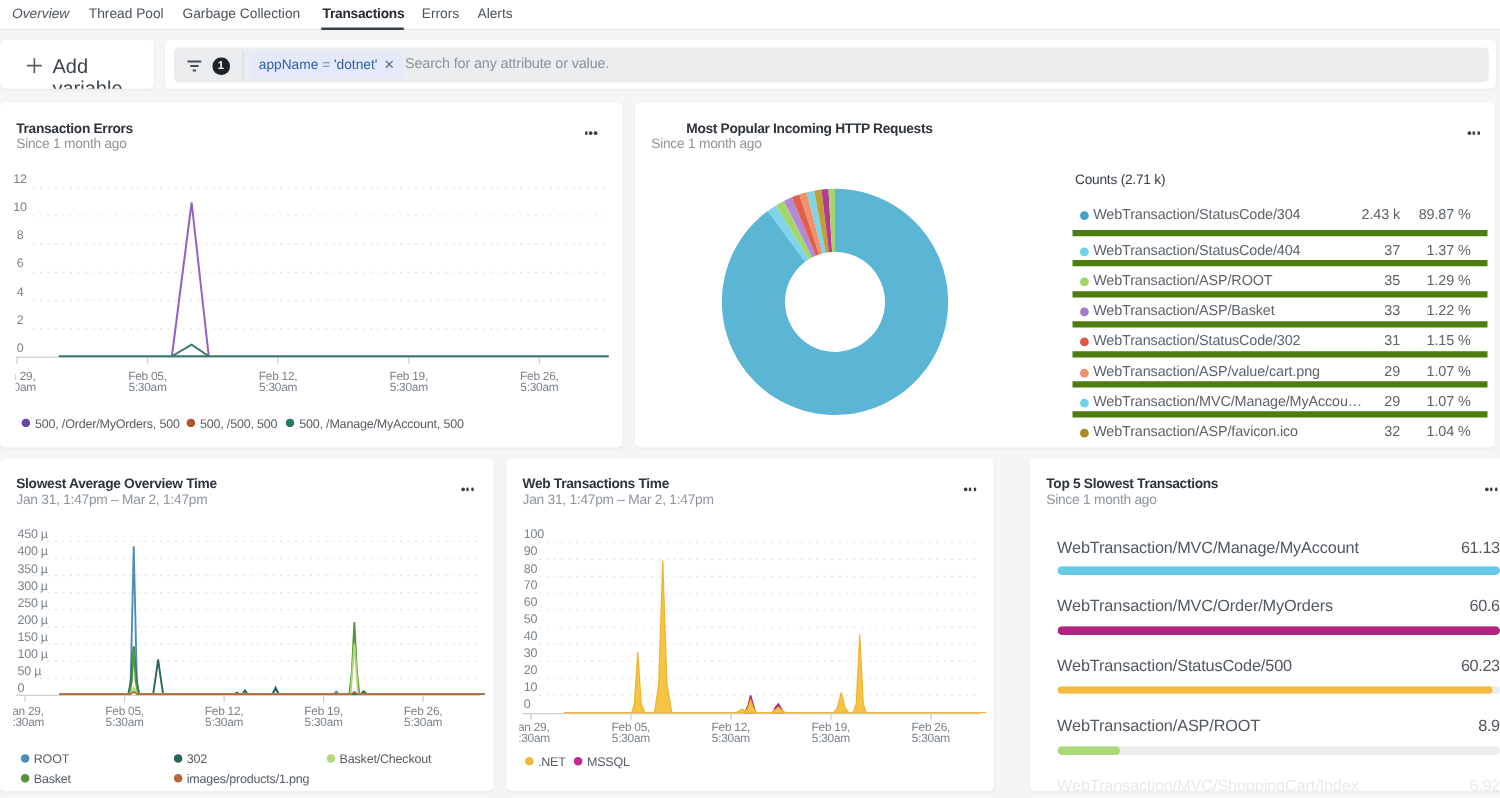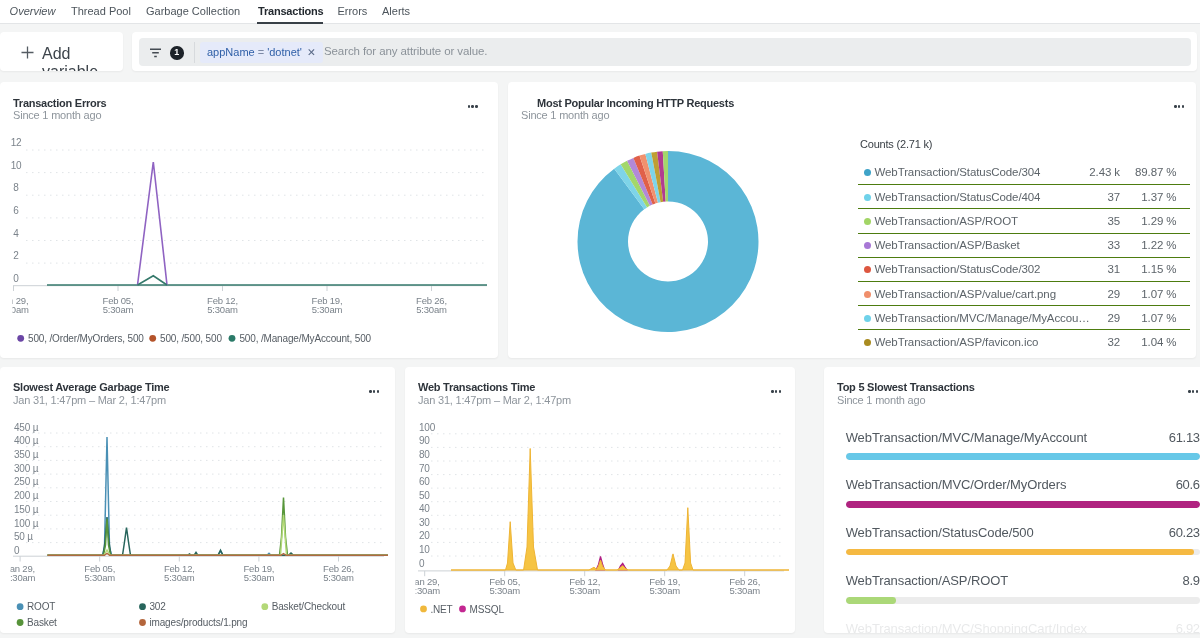--- a/index.html
+++ b/index.html
@@ -8,21 +8,21 @@
   .abs { position:absolute; }
   .card { position:absolute; background:#fff; border-radius:4px; box-shadow:0 1px 2px rgba(0,0,0,0.05); overflow:hidden; }
   .ctitle { position:absolute; font-size:11px; font-weight:bold; letter-spacing:-0.25px; color:#2e343b; }
   .csub { position:absolute; font-size:11px; letter-spacing:-0.2px; color:#8e959c; }
   .dots { position:absolute; color:#7c838a; }
   .dots span { position:absolute; width:2.7px; height:2.7px; border-radius:50%; background:#3a434b; top:0; }
   svg { position:absolute; display:block; }
   .axis { font-size:10px; fill:#7b838b; letter-spacing:-0.2px; }
   .xlab { font-size:9.5px; fill:#7b838b; letter-spacing:-0.2px; }
   .leg { font-size:10px; fill:#565d64; letter-spacing:-0.15px; }
-  .trow { position:relative; height:24.2px; border-top:1px solid #4d7c0f; font-size:11.5px; letter-spacing:-0.1px; color:#5d646a; }
+  .trow { position:relative; height:24.2px; border-top:5px solid #4d7c0f; font-size:11.5px; letter-spacing:-0.1px; color:#5d646a; }
   .tdot { position:absolute; left:6.3px; top:8.6px; width:7px; height:7px; border-radius:50%; }
   .tname { position:absolute; left:16.5px; top:5.5px; white-space:nowrap; }
   .tcount { position:absolute; right:70px; top:5.5px; }
   .tpct { position:absolute; right:13.5px; top:5.5px; }
   .brow { position:absolute; left:21.7px; width:354.1px; height:46px;text-align:center; }
   .bname { position:absolute; left:0; top:0; font-size:13px; letter-spacing:-0.1px; color:#51585f; white-space:nowrap; }
   .bval { position:absolute; right:0; top:0; font-size:13px; letter-spacing:-0.3px; color:#51585f; }
   .btrack { position:absolute; left:0; top:23.7px; width:100%; height:6.8px; border-radius:3.4px; background:#ececec; overflow:hidden; }
   .bfill { height:100%; border-radius:3.4px; }
 </style>
@@ -116,21 +116,21 @@
     <circle cx="20.7" cy="256.3" r="3.4" fill="#6b46a5"></circle>
     <text class="leg" x="28" y="260">500, /Order/MyOrders, 500</text>
     <circle cx="152.7" cy="256.3" r="3.4" fill="#b4532a"></circle>
     <text class="leg" x="160" y="260">500, /500, 500</text>
     <circle cx="232" cy="256.3" r="3.4" fill="#2a7a68"></circle>
     <text class="leg" x="239.4" y="260">500, /Manage/MyAccount, 500</text>
   </svg>
 </div>
 
 <div class="card" style="left:508px;top:82px;width:688px;height:276px;">
-  <div class="ctitle" style="left:13px;top:14.5px;padding-left:16px;">Most Popular Incoming HTTP Requests</div>
+  <div class="ctitle" style="left:25px;top:14.5px;padding-left:16px;">Most Popular Incoming HTTP Requests</div>
   <div class="csub" style="left:13px;top:27px;">Since 1 month ago</div>
   <div class="dots" style="left:666px;top:23px;">
       <span style="left:0"></span>
       <span style="left:3.8px"></span>
       <span style="left:7.6px"></span>
     </div>
   <svg style="left:0;top:0;" width="688" height="276" viewBox="0 0 688 276">
 <path d="M160.00,69.00 A90.5,90.5 0 1 1 106.21,86.72 L136.22,127.33 A40.0,40.0 0 1 0 160.00,119.50 Z" fill="#5bb6d6"></path>
 <path d="M106.21,86.72 A90.5,90.5 0 0 1 112.66,82.37 L139.08,125.41 A40.0,40.0 0 0 0 136.22,127.33 Z" fill="#7ed4e8"></path>
 <path d="M112.66,82.37 A90.5,90.5 0 0 1 119.07,78.79 L141.91,123.82 A40.0,40.0 0 0 0 139.08,125.41 Z" fill="#a3d76b"></path>
@@ -189,21 +189,21 @@
     <div class="trow">
         <span class="tdot" style="background:#a98b20;"></span>
         <span class="tname">WebTransaction/ASP/favicon.ico</span>
         <span class="tcount">32</span>
         <span class="tpct">1.04 %</span>
       </div>
   </div>
 </div>
 
 <div class="card" style="left:0;top:367px;width:395px;height:266px;">
-  <div class="ctitle" style="left:13px;top:14px;">Slowest Average Garbage Time</div>
+  <div class="ctitle" style="left:13px;top:14px;">Slowest Average Overview Time</div>
   <div class="csub" style="left:13px;top:27px;">Jan 31, 1:47pm – Mar 2, 1:47pm</div>
   <div class="dots" style="left:369px;top:23px;">
       <span style="left:0"></span>
       <span style="left:3.8px"></span>
       <span style="left:7.6px"></span>
     </div>
   <svg style="left:0;top:0;" width="395" height="266" viewBox="0 0 395 266">
     <defs>
         <clipPath id="cl3">
           <rect x="10.5" y="0" width="385" height="266"></rect>

